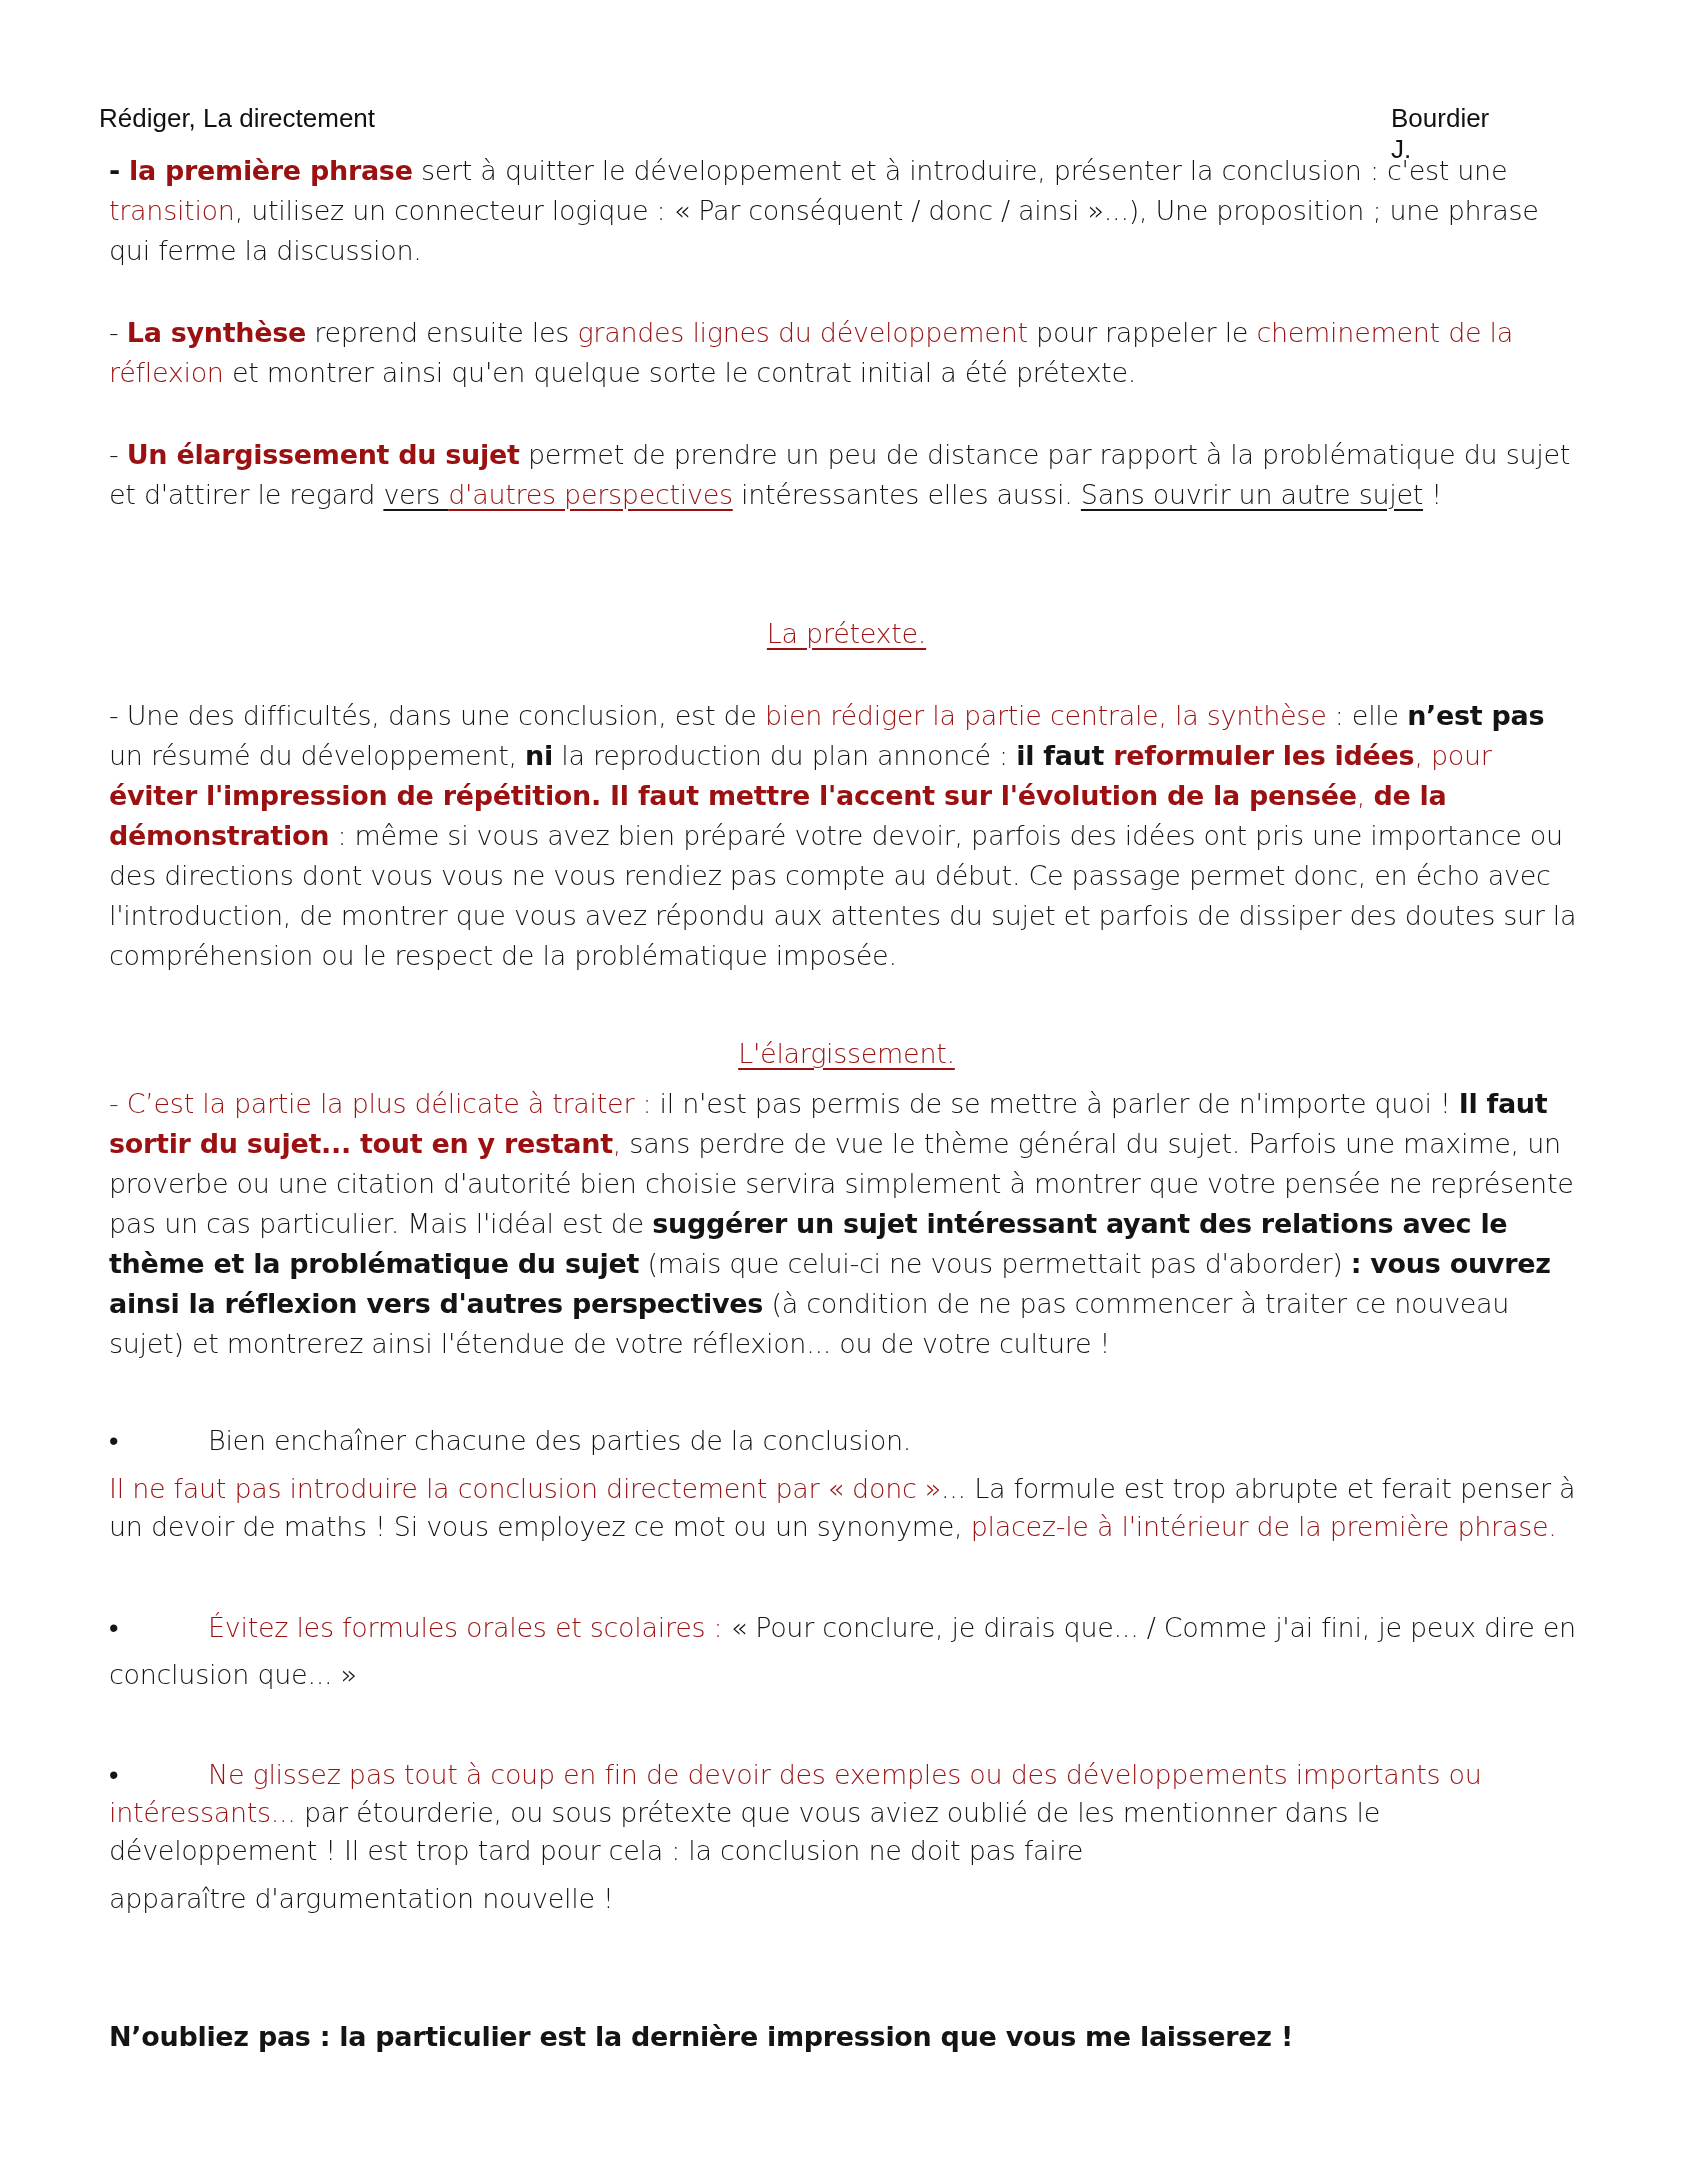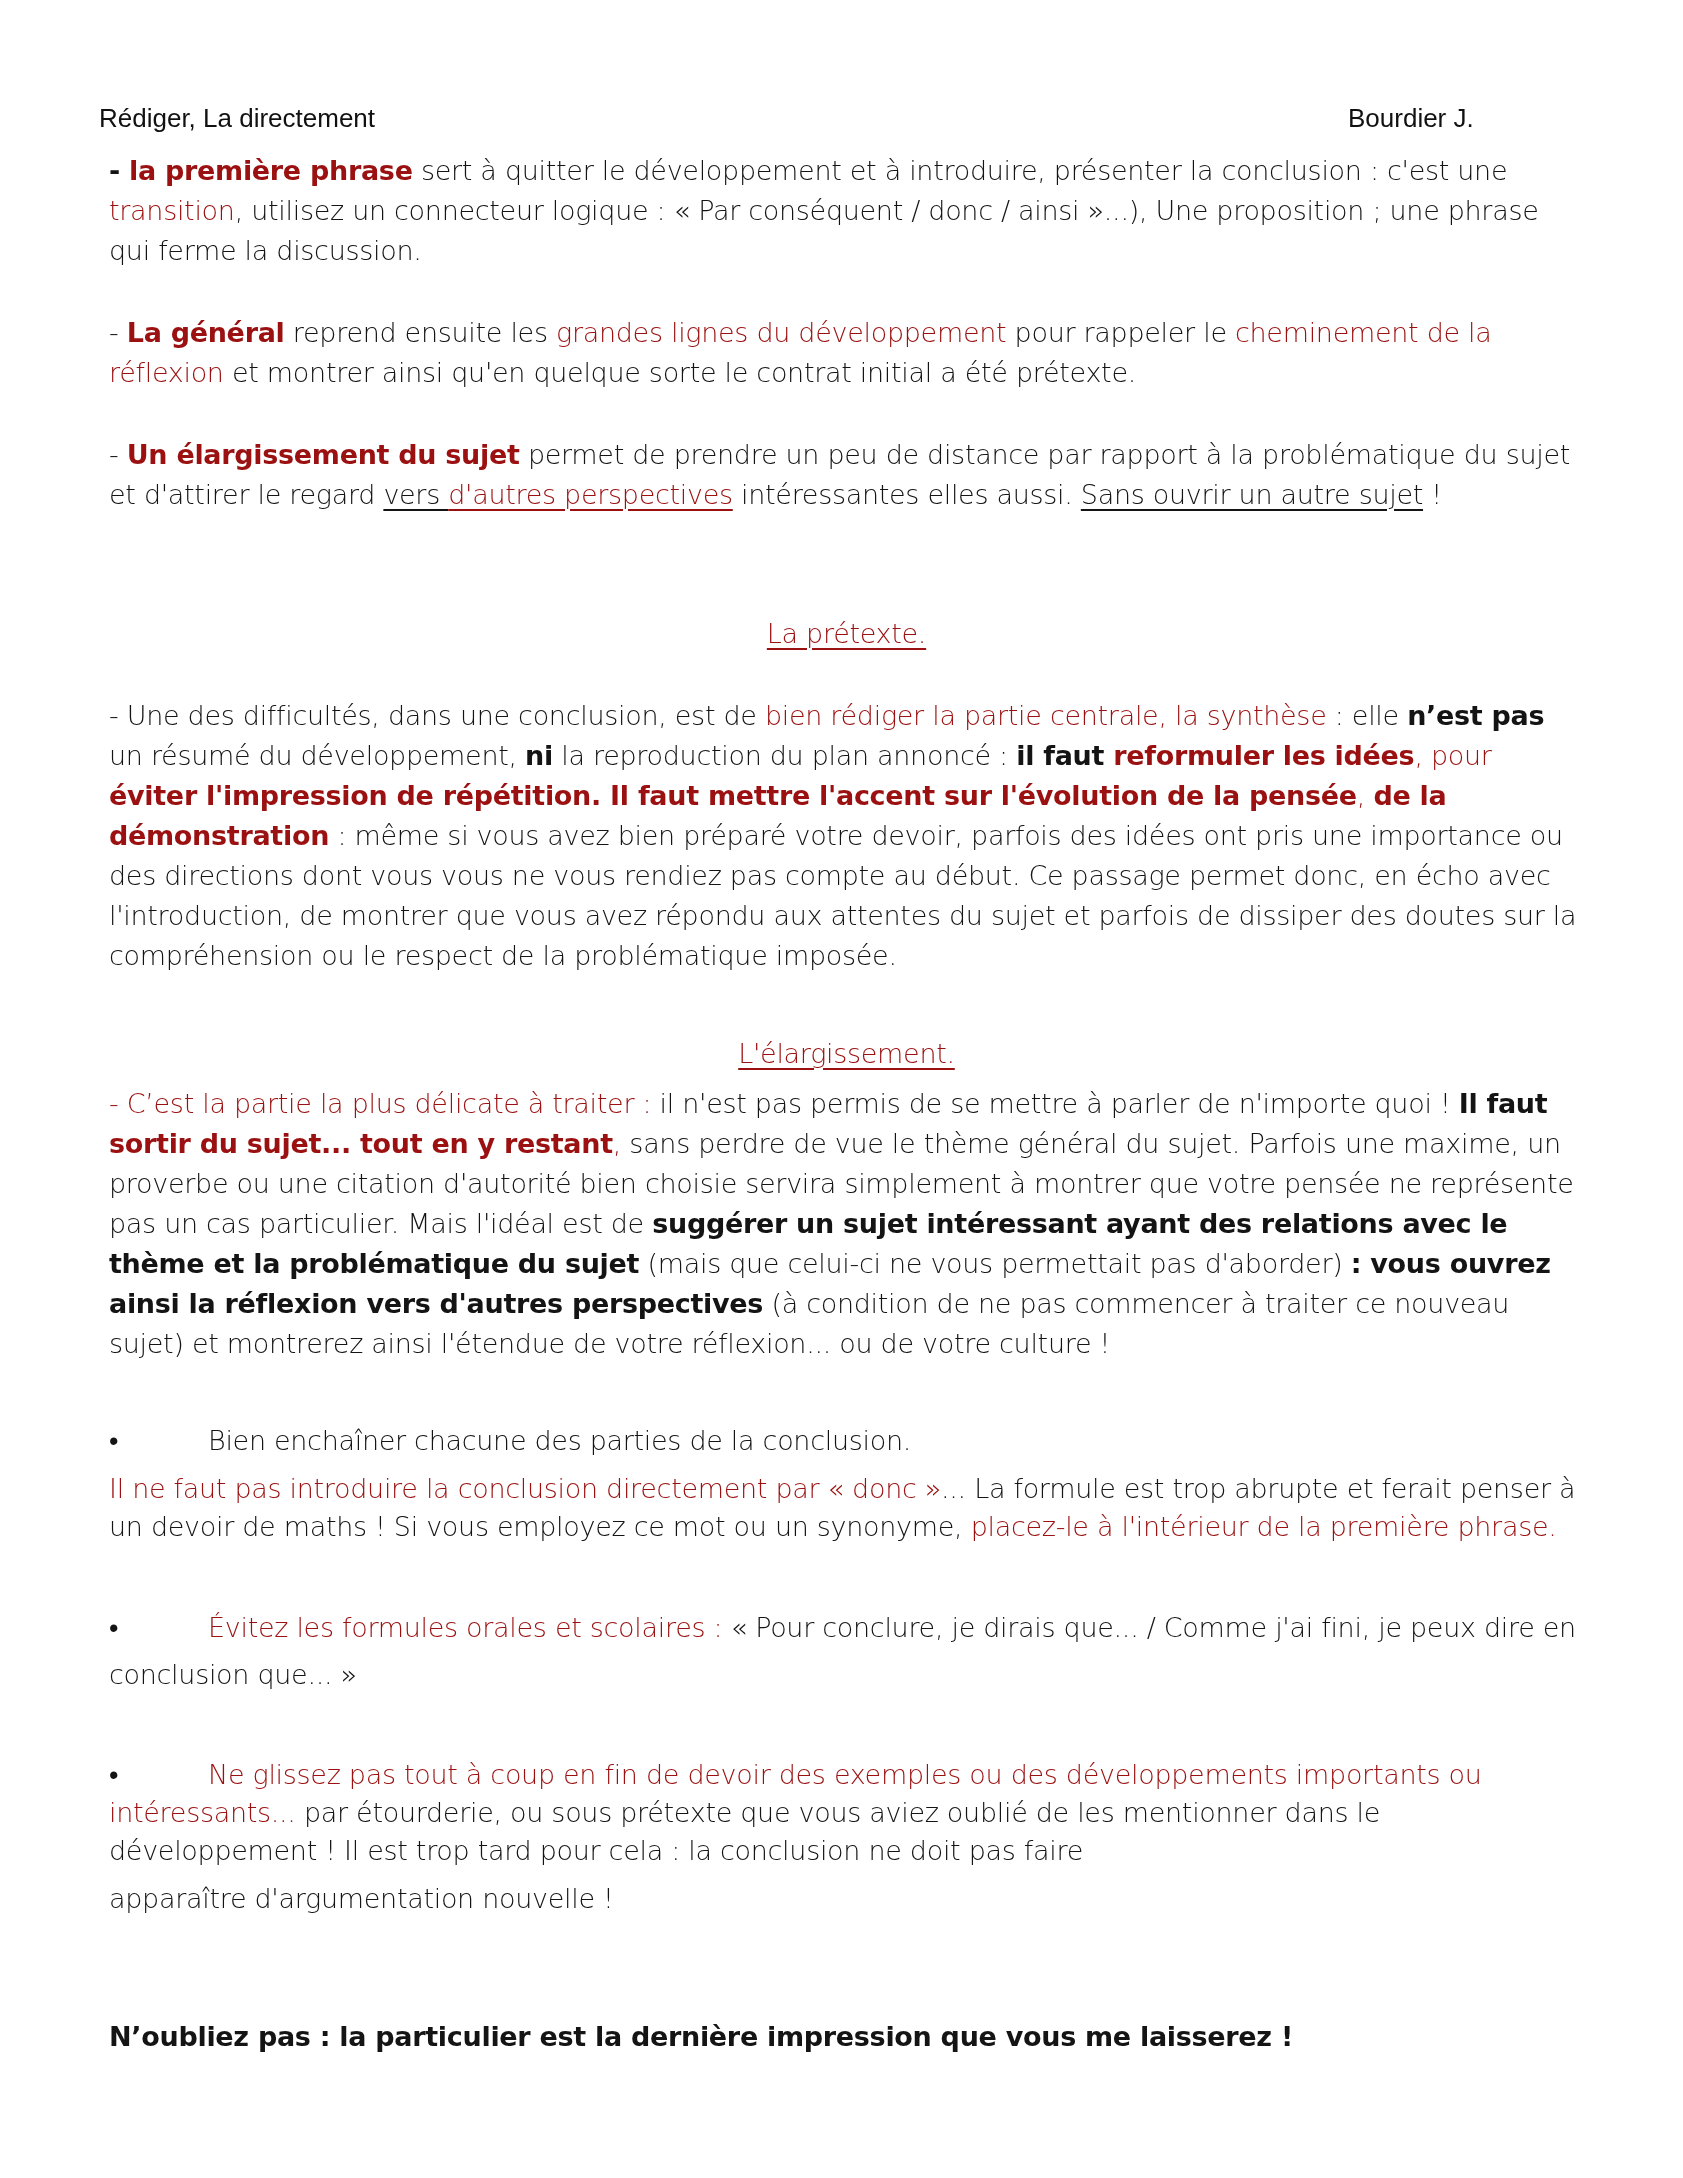--- a/index.html
+++ b/index.html
@@ -2,21 +2,21 @@
 <html><head>
 <meta charset="utf-8">
 <style>
   html, body { margin: 0; padding: 0; background: #ffffff; }
   body { width: 1683px; height: 2178px; position: relative; overflow: hidden; }
   .header {
     position: absolute; left: 99px; top: 103px; width: 1386px;
     font-family: "Liberation Sans", sans-serif; font-size: 26px; color: #111;
   }
   .header .left { position: absolute; left: 0; top: 0; }
-  .header .right { position: absolute; left: 1249px; top: 0; }
+  .header .right { position: absolute; left: 1292px; top: 0; }
   .body {
     position: absolute; left: 99px; top: 141px; width: 1495px;
     font-family: "DejaVu Sans", sans-serif; font-size: 27px; line-height: 40px;
     color: #141414; letter-spacing: -0.3px; font-weight: 300;
   }
   p { margin: 10px; }
   .red { color: #9b1111; }
   .b { font-weight: 700; }
   .u { text-decoration: underline; text-underline-offset: 5px; text-decoration-thickness: 2px; text-align: center; }
   .gap-s { height: 22px; }
@@ -32,21 +32,21 @@
   <span class="left">Rédiger, La directement</span>
   <span class="right">Bourdier J.</span>
 </div>
 
 <div class="body">
 
   <p><span class="b">- </span><span class="red b">la première phrase</span><span> sert à quitter le développement et à introduire, présenter la conclusion : c'est une </span><span class="red">transition</span><span>, utilisez un connecteur logique : « Par conséquent / donc / ainsi »...), Une proposition ; une phrase qui ferme la discussion.</span></p>
 
   <div class="gap-s"></div>
 
-  <p><span>- </span><span class="red b">La général</span><span> reprend ensuite les </span><span class="red">grandes lignes du développement</span><span> pour rappeler le </span><span class="red">cheminement de la réflexion</span><span> et montrer ainsi qu'en quelque sorte le contrat initial a été prétexte.</span></p>
+  <p><span>- </span><span class="red b">La synthèse</span><span> reprend ensuite les </span><span class="red">grandes lignes du développement</span><span> pour rappeler le </span><span class="red">cheminement de la réflexion</span><span> et montrer ainsi qu'en quelque sorte le contrat initial a été prétexte.</span></p>
 
   <div class="gap-s"></div>
 
   <p><span>- </span><span class="red b">Un élargissement du sujet</span><span> permet de prendre un peu de distance par rapport à la problématique du sujet et d'attirer le regard </span><span class="u">vers </span><span class="u red">d'autres perspectives</span><span> intéressantes elles aussi. </span><span class="u">Sans ouvrir un autre sujet</span><span> !</span></p>
 
   <div class="gap-l"></div>
 
   <p class="red u">La prétexte.</p>
 
   <div class="gap-s"></div>

